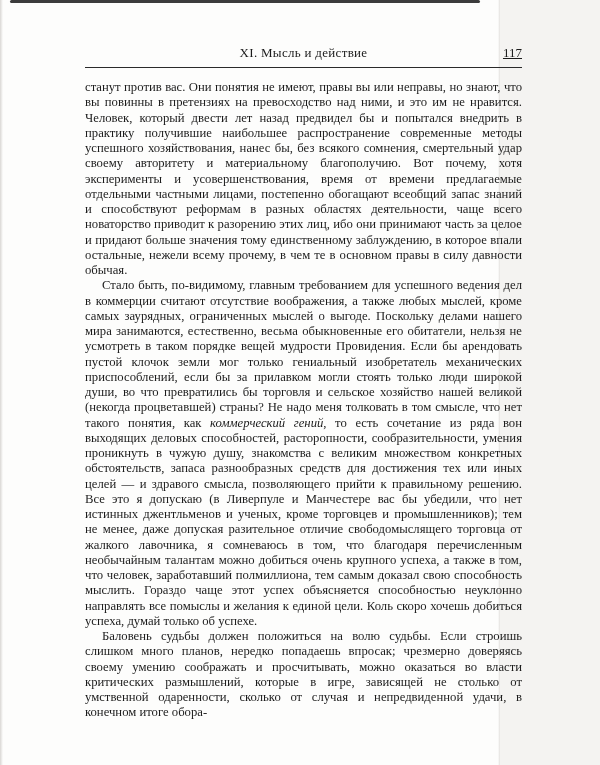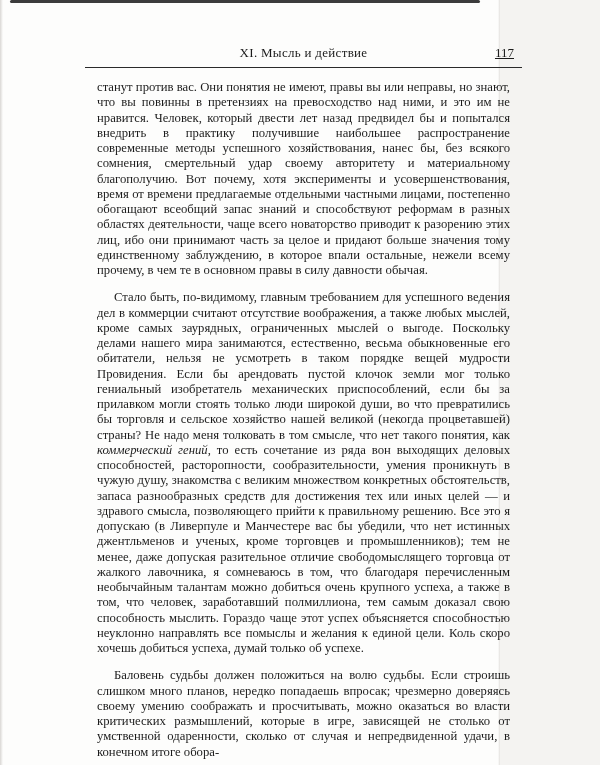--- a/index.html
+++ b/index.html
@@ -58,31 +58,31 @@
     font-size: 13px;
     line-height: 18px;
   }
   .chapter-title {
     display: block;
     text-align: center;
     letter-spacing: 0.3px;
   }
   .page-number {
     position: absolute;
-    right: 8px;
+    right: 0;
     top: 0;
     text-decoration: underline;
   }
   .header-rule {
     border: none;
     border-top: 1px solid #2a2a2a;
     margin: 5px 0 12px 0;
   }
   .para {
-    margin: 12px;
+    margin: 0;
     font-size: 12.7px;
     line-height: 15.25px;
     text-align: justify;
     text-justify: inter-word;
   }
   .para.indent {
     text-indent: 17px;
   }
   .para em {
   }

